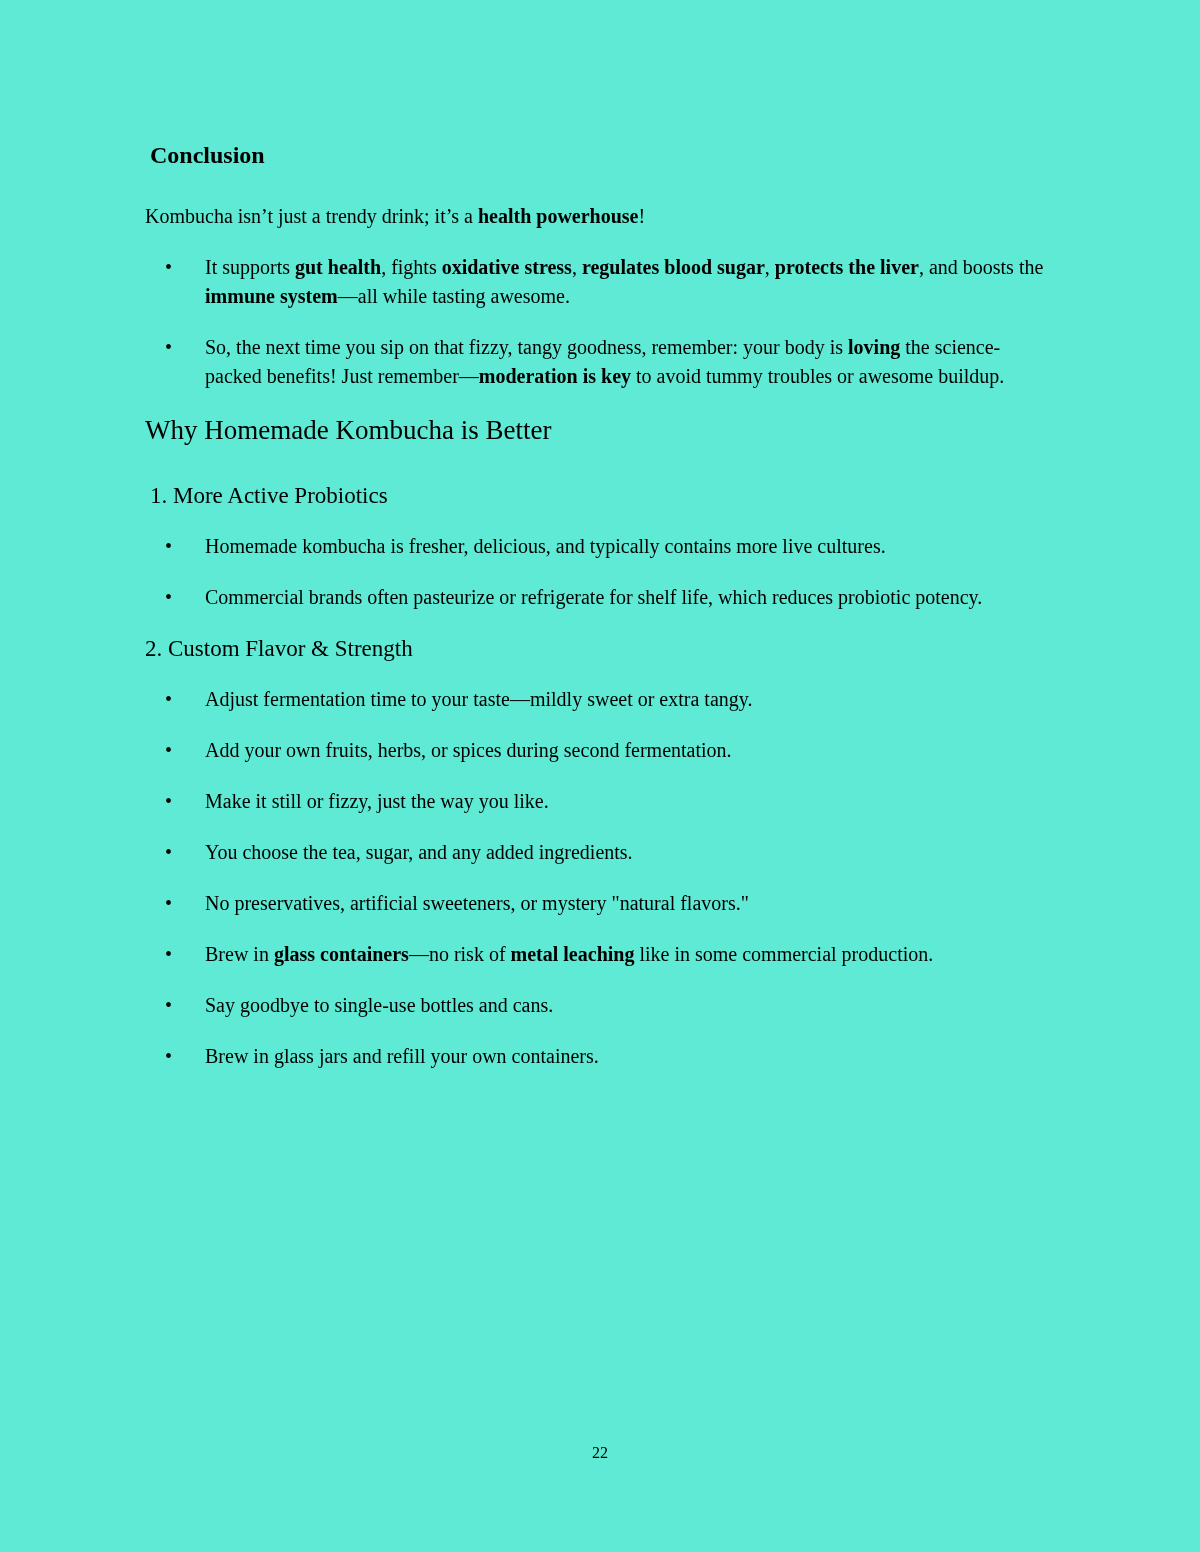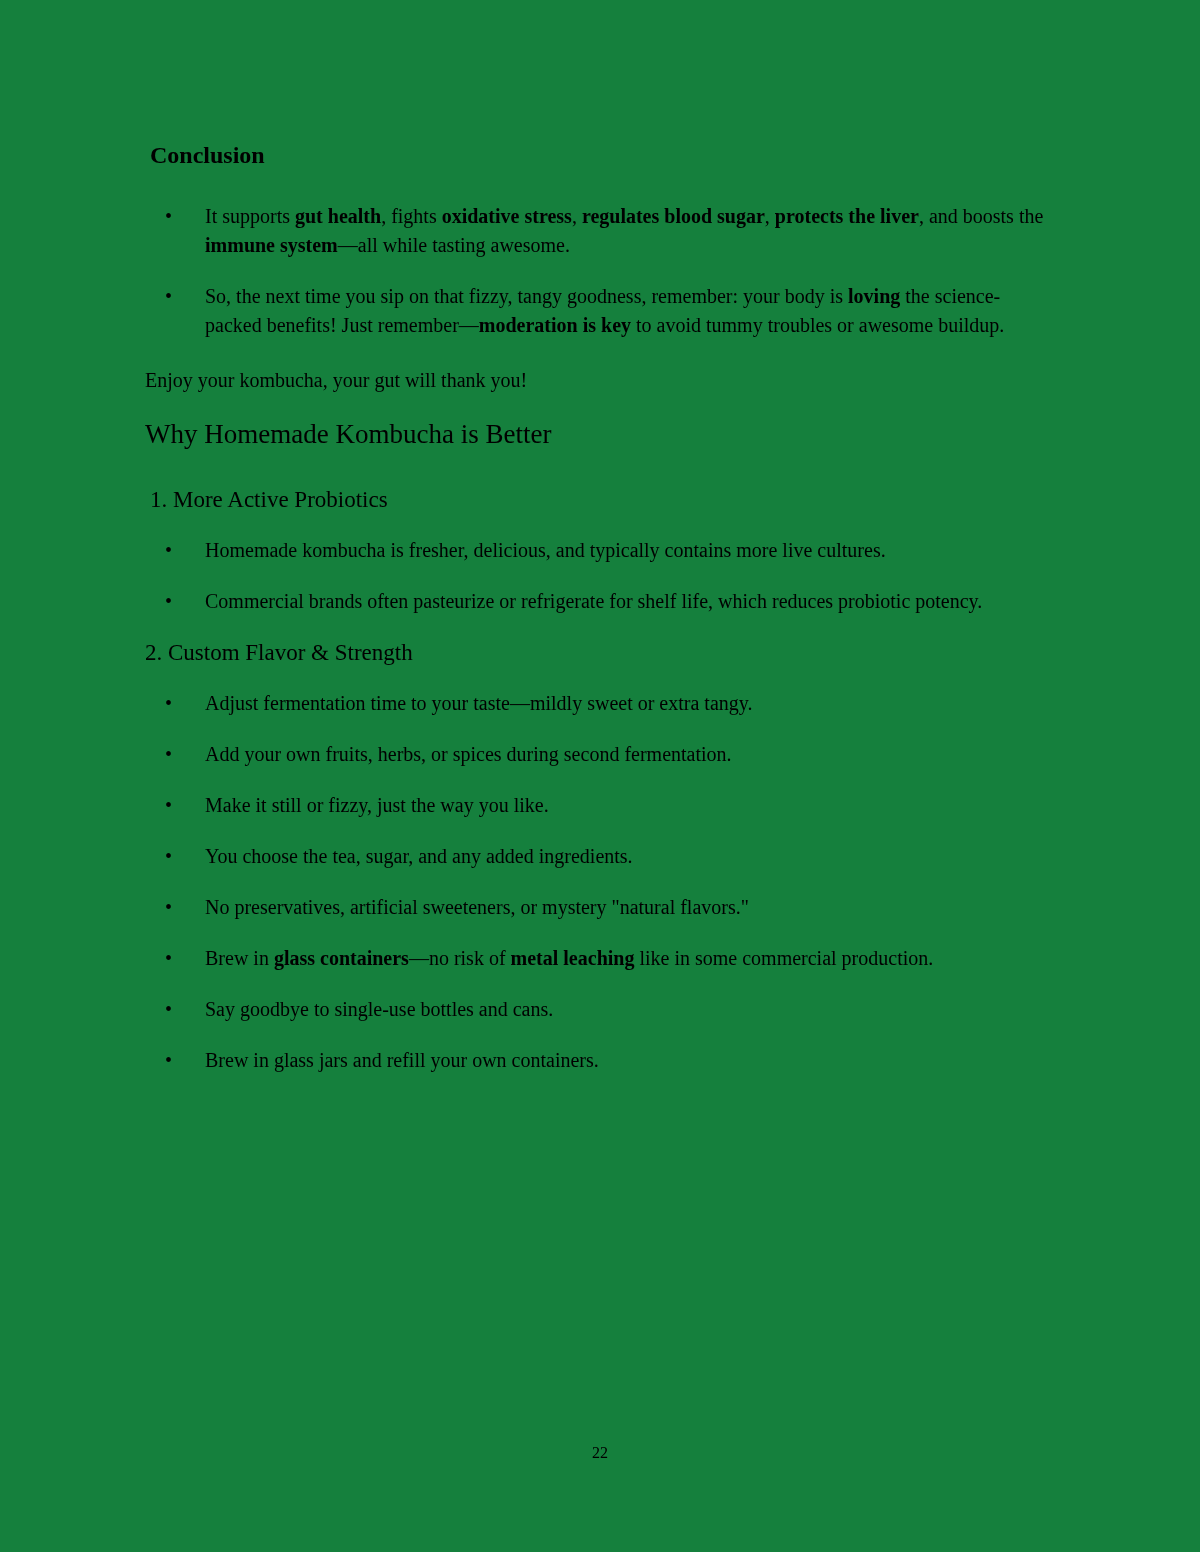--- a/index.html
+++ b/index.html
@@ -10,21 +10,21 @@
     background: #ffffff;
     color: #000000;
     font-family: "Liberation Serif", "DejaVu Serif", serif;
   }
   .page {
     position: relative;
     width: 1200px;
     height: 1552px;
     padding: 140px 145px 0 145px;
     overflow: hidden;
-    background: #15803d;
+    background: #5eead4;
   }
   .blk {
     margin: 0 0 22px 0;
     font-size: 20px;
     line-height: 29px;
     font-weight: normal;
   }
   h2.blk {
     font-size: 24px;
     line-height: 30px;
@@ -62,29 +62,29 @@
     font-size: 16px;
     line-height: 29px;
   }
 </style>
 </head>
 <body>
 
 <div class="page">
   <div>
       <h2 class="blk h2 indent"><span>Conclusion</span></h2>
+      <p class="blk p"><span>Kombucha isn’t just a trendy drink; it’s a </span><span class="bold">health powerhouse</span><span>!</span></p>
       <div class="blk bullet">
         <span class="marker">•</span>
         <span class="btext"><span>It supports </span><span class="bold">gut health</span><span>, fights </span><span class="bold">oxidative stress</span><span>, </span><span class="bold">regulates blood sugar</span><span>, </span><span class="bold">protects the liver</span><span>, and boosts the </span><span class="bold">immune system</span><span>—all while tasting awesome.</span></span>
       </div>
       <div class="blk bullet">
         <span class="marker">•</span>
         <span class="btext"><span>So, the next time you sip on that fizzy, tangy goodness, remember: your body is </span><span class="bold">loving</span><span> the science-packed benefits! Just remember—</span><span class="bold">moderation is key</span><span> to avoid tummy troubles or awesome buildup.</span></span>
       </div>
-      <p class="blk p spaced"><span>Enjoy your kombucha, your gut will thank you!</span></p>
       <h1 class="blk h1"><span>Why Homemade Kombucha is Better</span></h1>
       <h3 class="blk h3 indent"><span>1. More Active Probiotics</span></h3>
       <div class="blk bullet">
         <span class="marker">•</span>
         <span class="btext"><span>Homemade kombucha is fresher, delicious, and typically contains more live cultures.</span></span>
       </div>
       <div class="blk bullet">
         <span class="marker">•</span>
         <span class="btext"><span>Commercial brands often pasteurize or refrigerate for shelf life, which reduces probiotic potency.</span></span>
       </div>

